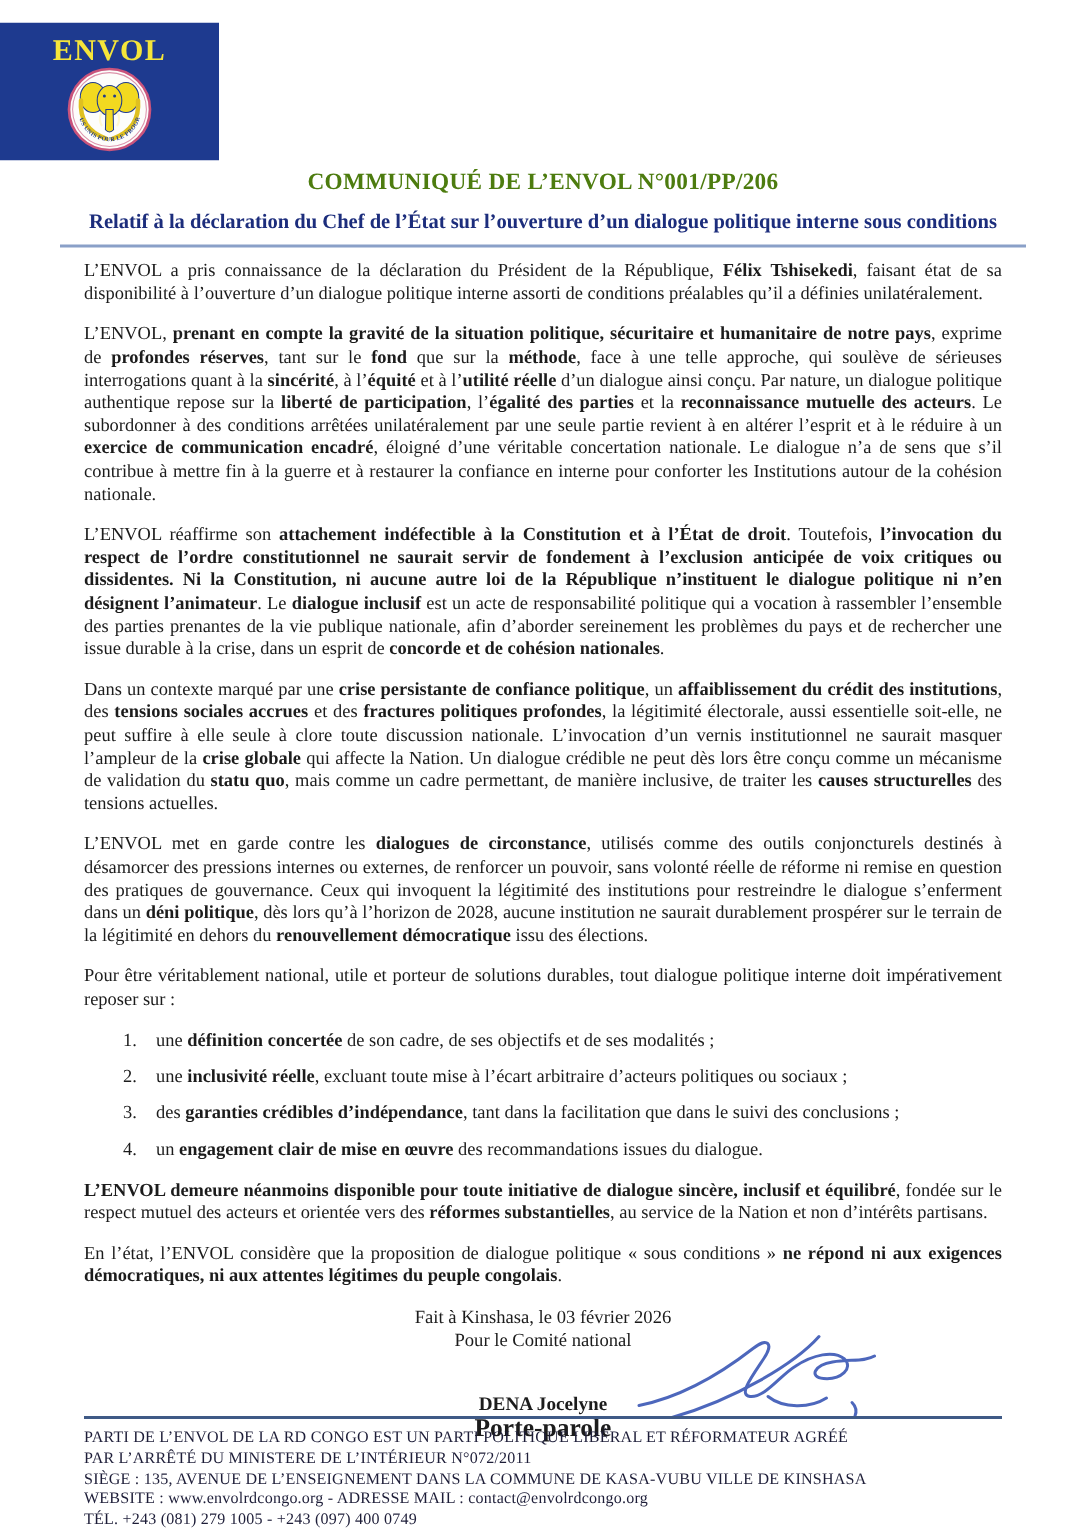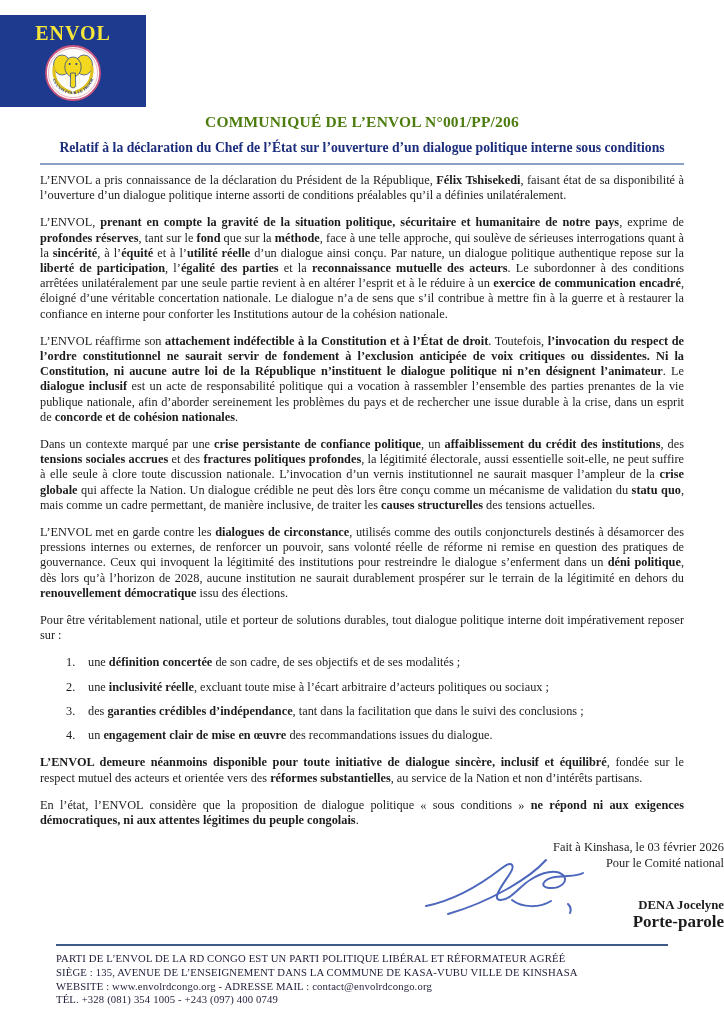--- a/index.html
+++ b/index.html
@@ -4,28 +4,28 @@
 <style>
   html,body{margin:0;padding:0;background:#ffffff;}
   .page{
     position:relative;width:724px;height:1024px;overflow:hidden;
     background:#ffffff;font-family:"Liberation Serif","DejaVu Serif",serif;color:#1c1c1c;
   }
   .logo-wrap{text-align:left;padding-top:15px;line-height:0;}
   .title{margin:6px 0 0;font-size:15.5px;font-weight:bold;text-align:center;color:#4d7c0f;letter-spacing:.2px;}
   .subtitle{margin:9px 40px 0;font-size:13.7px;font-weight:bold;text-align:center;color:#1c2d7c;}
   .title-rule{margin:7px 40px 0;border:none;border-top:2px solid #8aa0c8;height:0;}
-  .body{padding:8px 40px 0;}
+  .body{padding:8px 56px 0;}
   .body p{margin:0 0 12px;font-size:12.3px;line-height:15.2px;text-align:justify;}
   .list{margin:0 0 12px;padding:0 0 0 26px;}
   .list-item{display:flex;margin:0 0 9px;font-size:12.3px;line-height:15.2px;}
   .list-item .num{flex:0 0 22px;}
   .list-item .li-text{flex:1;text-align:justify;}
   b{font-weight:bold;}
-  .signature{position:relative;text-align:right;margin-top:3px;font-size:12.4px;line-height:15.5px;}
+  .signature{position:relative;text-align:center;margin-top:3px;font-size:12.4px;line-height:15.5px;}
   .sig-name{font-weight:bold;margin-top:27px;font-size:12.8px;}
   .sig-role{font-weight:bold;font-size:17px;}
   .sig-scribble{position:absolute;left:418px;top:16px;pointer-events:none;}
   .footer{
     position:absolute;left:56px;right:56px;top:944px;
     border-top:2px solid #3f5a86;padding-top:6px;
     font-size:10.7px;line-height:13.8px;color:#1d1d38;letter-spacing:.15px;
   }
 </style>
 </head>
@@ -107,18 +107,19 @@
         <path d="M94 44 C 104 52 122 52 133 45"></path>
         <path d="M150 48 q 4 4 2 9"></path>
       </g>
     </svg>
     <div class="sig-name">DENA Jocelyne</div>
     <div class="sig-role">Porte-parole</div>
   </div>
 
   <div class="footer">
     <div>PARTI DE L’ENVOL DE LA RD CONGO EST UN PARTI POLITIQUE LIBÉRAL ET RÉFORMATEUR AGRÉÉ</div>
+    <div>PAR L’ARRÊTÉ DU MINISTERE DE L’INTÉRIEUR N°072/2011</div>
     <div>SIÈGE : 135, AVENUE DE L’ENSEIGNEMENT DANS LA COMMUNE DE KASA-VUBU VILLE DE KINSHASA</div>
     <div>WEBSITE : www.envolrdcongo.org - ADRESSE MAIL : contact@envolrdcongo.org</div>
-    <div>TÉL. +328 (081) 354 1005 - +243 (097) 400 0749</div>
+    <div>TÉL. +243 (081) 279 1005 - +243 (097) 400 0749</div>
   </div>
 
 </div>
 
 </body></html>

